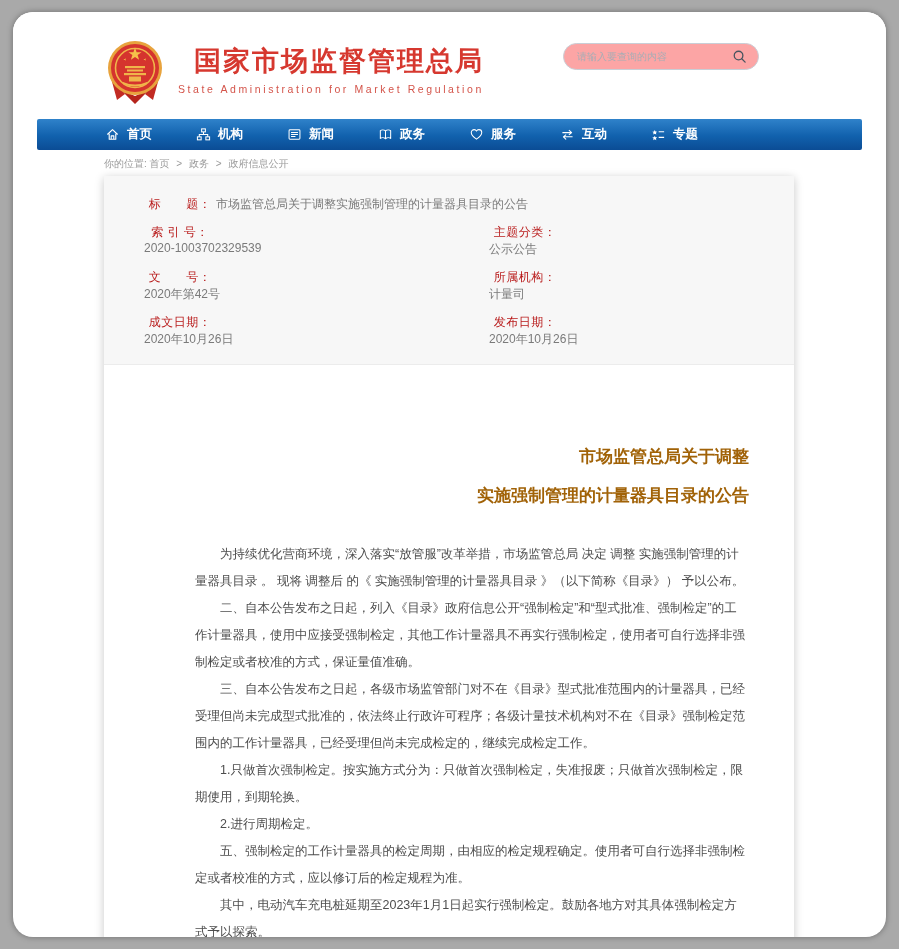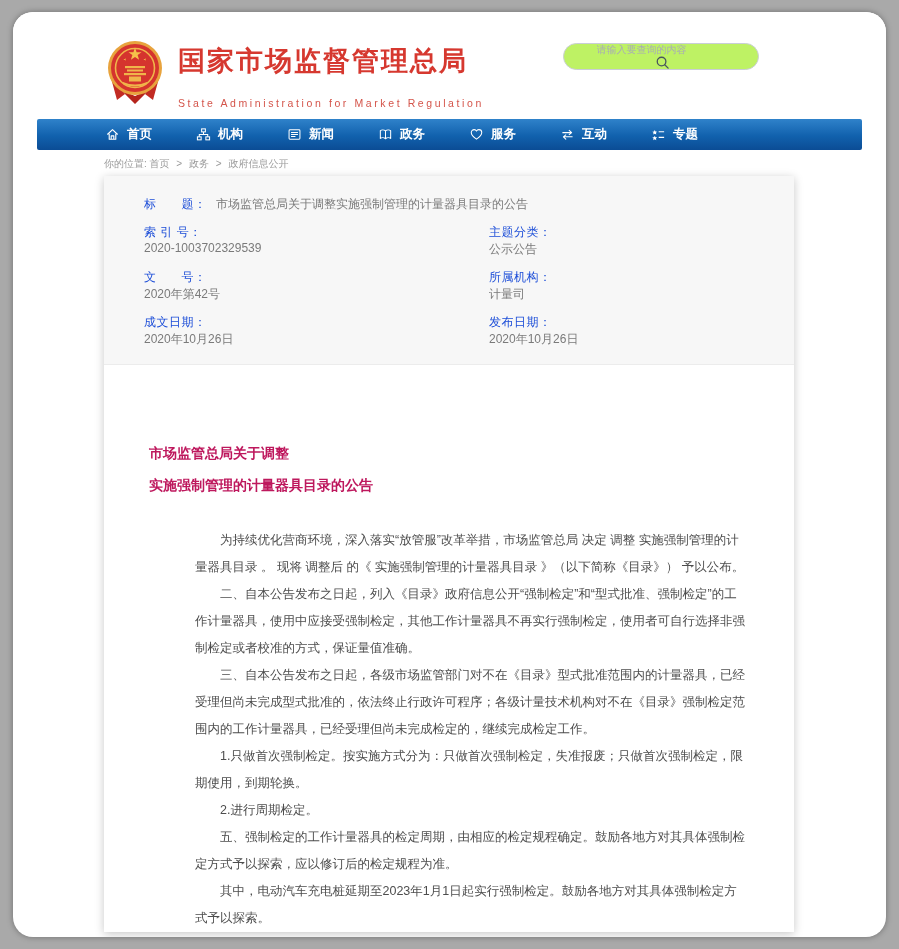--- a/index.html
+++ b/index.html
@@ -6,26 +6,26 @@
   html,body { width:899px; height:949px; background:#a9a9a9; font-family:"Liberation Sans","DejaVu Sans",sans-serif; }
   .page-card {
     position:absolute; left:13px; top:12px; width:873px; height:925px;
     background:#ffffff; border-radius:20px; overflow:hidden;
     box-shadow:0 0 6px rgba(0,0,0,.35);
   }
   
   .site-header { position:relative; height:107px; background:#fff; }
   .emblem { position:absolute; left:90px; top:26px; width:64px; height:66px; }
   .brand { position:absolute; left:165px; top:33px; }
-  .brand-title { font-size:27px; font-weight:bold; color:#d6382f; letter-spacing:2px; line-height:1.2; }
-  .brand-sub { margin-top:20px; font-size:10.5px; color:#d4544a; letter-spacing:2.6px; }
+  .brand-title { font-size:27px; font-weight:bold; color:#d6382f; letter-spacing:2px; line-height:1.2;text-align:right; }
+  .brand-sub { margin-top:6px; font-size:10.5px; color:#d4544a; letter-spacing:2.6px; }
   .search-box {
     position:absolute; right:127px; top:31px; width:196px; height:27px;
-    border:1px solid #c9ced6; border-radius:14px; background:#bef264;
-    display:flex; align-items:center; padding:0 10px 0 13px;flex-direction:column;
+    border:1px solid #c9ced6; border-radius:14px; background:#fca5a5;
+    display:flex; align-items:center; padding:0 10px 0 13px;
   }
   .search-box input {
     border:none; outline:none; flex:1; font-size:10px; color:#666; background:transparent;
     font-family:"Liberation Sans","DejaVu Sans",sans-serif;
   }
   .search-box input::placeholder { color:#a8adb5; }
   .search-btn { width:16px; height:16px; cursor:pointer; display:flex; align-items:center; }
   
   .nav-bar {
     margin:0 24px; height:31px; border-radius:2px;
@@ -45,25 +45,25 @@
   .content-col {
     width:690px; margin-left:91px; background:#fff;
     box-shadow:0 2px 9px rgba(0,0,0,.22); min-height:745px;
   }
   .meta-panel {
     background:#f7f7f7; padding:20px 25px 16px 40px; border-bottom:1px solid #ececec;
   }
   .meta-grid { display:grid; grid-template-columns:345px 1fr; row-gap:11px; font-size:12px; }
   .meta-row-full { grid-column:1 / span 2; display:flex; }
   .meta-row { display:flex;flex-direction:column; }
-  .meta-label { width:72px; color:#1d4ed8; flex:0 0 auto; letter-spacing:.5px; }
+  .meta-label { width:72px; color:#b91c1c; flex:0 0 auto; letter-spacing:.5px;text-align:center; }
   .meta-value { color:#7a7a7a; }
   
   .doc-body { padding:72px 45px 0 45px; color:#4d4d4d; }
-  .doc-title { text-align:left; font-size:14px; font-weight:bold; color:#be185d; line-height:2.3; }
+  .doc-title { text-align:right; font-size:17px; font-weight:bold; color:#a16207; line-height:2.3; }
   .doc-paragraphs { margin-top:26px; }
   .doc-paragraphs p { font-size:12.5px; line-height:2.16; text-indent:2em; color:#4d4d4d;margin-left:46px; }
 </style>
 </head>
 <body>
 
 <div class="page-card">
 
   <div class="site-header">
     <div class="emblem">
@@ -203,20 +203,20 @@
         <div>市场监管总局关于调整</div>
         <div>实施强制管理的计量器具目录的公告</div>
       </div>
 
       <div class="doc-paragraphs">
         <p>为持续优化营商环境，深入落实“放管服”改革举措，市场监管总局 决定 调整 实施强制管理的计量器具目录 。 现将 调整后 的《 实施强制管理的计量器具目录 》（以下简称《目录》） 予以公布。</p>
         <p>二、自本公告发布之日起，列入《目录》政府信息公开“强制检定”和“型式批准、强制检定”的工作计量器具，使用中应接受强制检定，其他工作计量器具不再实行强制检定，使用者可自行选择非强制检定或者校准的方式，保证量值准确。</p>
         <p>三、自本公告发布之日起，各级市场监管部门对不在《目录》型式批准范围内的计量器具，已经受理但尚未完成型式批准的，依法终止行政许可程序；各级计量技术机构对不在《目录》强制检定范围内的工作计量器具，已经受理但尚未完成检定的，继续完成检定工作。</p>
         <p>1.只做首次强制检定。按实施方式分为：只做首次强制检定，失准报废；只做首次强制检定，限期使用，到期轮换。</p>
         <p>2.进行周期检定。</p>
-        <p>五、强制检定的工作计量器具的检定周期，由相应的检定规程确定。鼓励各地方对其具体强制检定方式予以探索，应以修订后的检定规程为准。</p>
+        <p>五、强制检定的工作计量器具的检定周期，由相应的检定规程确定。使用者可自行选择非强制检定或者校准的方式，应以修订后的检定规程为准。</p>
         <p>其中，电动汽车充电桩延期至2023年1月1日起实行强制检定。鼓励各地方对其具体强制检定方式予以探索。</p>
 
       </div>
 
     </div>
   </div>
 </div>
 
 </body></html>

